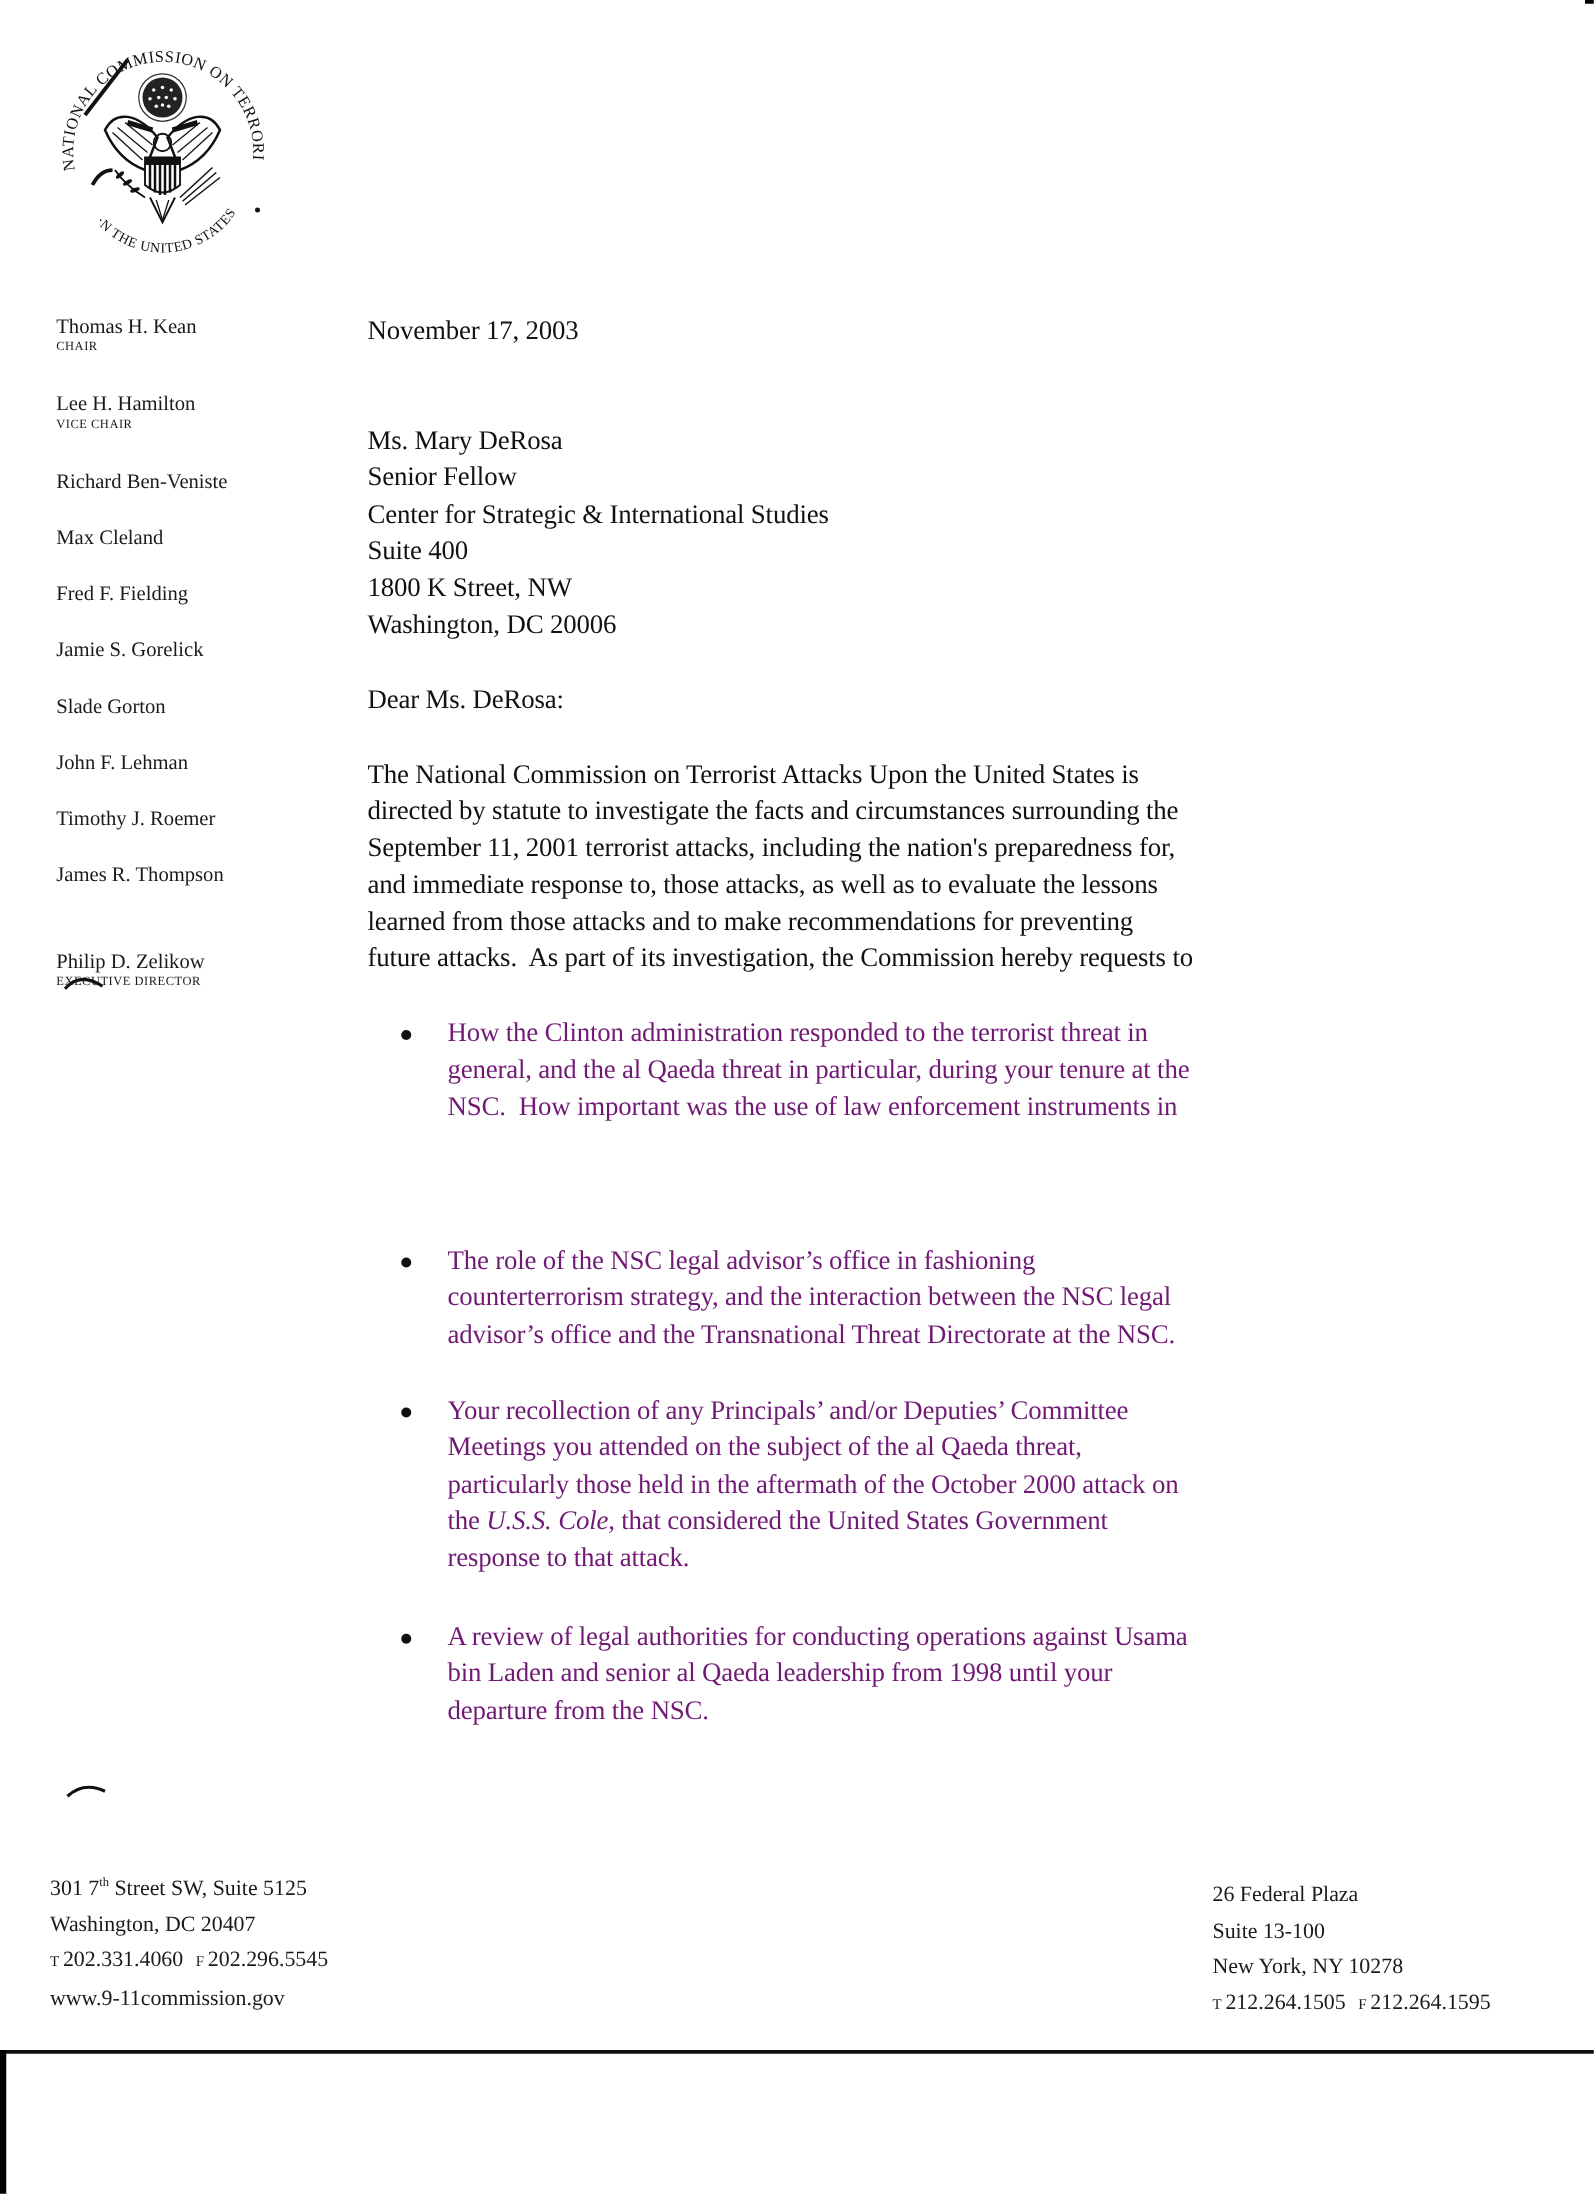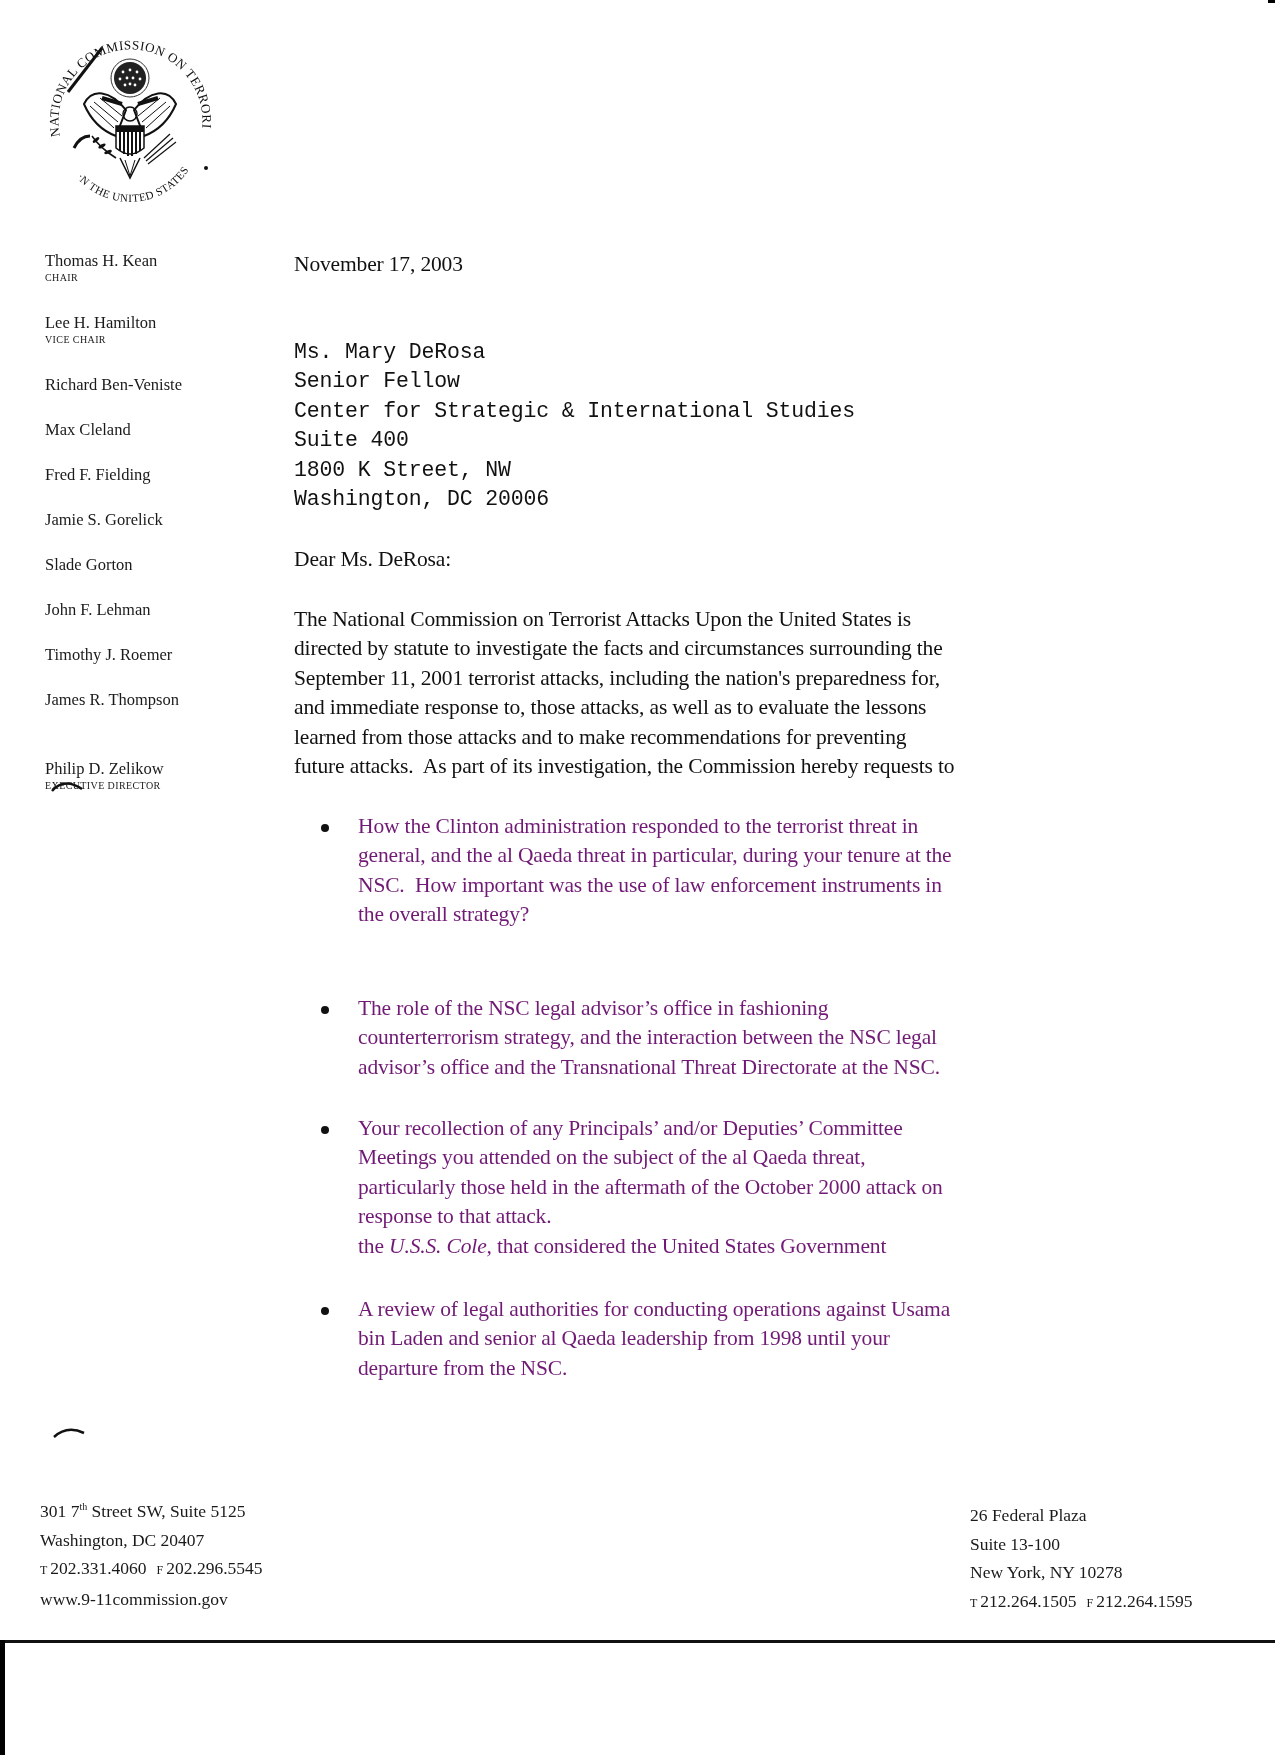--- a/index.html
+++ b/index.html
@@ -10,21 +10,21 @@
 
   
   #roster { position: absolute; left: 45px; top: 252px; width: 220px; }
   .member { position: absolute; left: 0; font-family: "Liberation Serif", serif; font-size: 16.5px; line-height: 18px; color: #1a1a1a; white-space: nowrap; }
   .member .role { display: block; font-size: 10px; letter-spacing: 0.4px; line-height: 16px; }
 
   
   .body-text { position: absolute; left: 294px; font-family: "Liberation Serif", serif; font-size: 21.5px; line-height: 29.4px; color: #111; letter-spacing: -0.15px; }
   #date { top: 250px; }
   #recipient { top: 338px; }
-  #recipient div { white-space: nowrap; font-family: Liberation Mono, monospace; }
+  #recipient div { white-space: nowrap; }
   #salutation { top: 545px; }
   #intro { top: 605px; width: 820px; }
   .p-line { white-space: nowrap; display: block; }
 
   .bullet { position: absolute; left: 318px; width: 780px; font-family: "Liberation Serif", serif; font-size: 21.5px; line-height: 29.4px; color: #701a75; letter-spacing: -0.15px; }
   .bullet .dot { position: absolute; left: 0; top: 0; width: 40px; }
   .bullet .dot::before { content: ""; position: absolute; left: 3px; top: 12px; width: 8px; height: 8px; border-radius: 50%; background: #111; }
   .bullet .btext { margin-left: 40px; }
   .bullet em { font-style: italic; }
 
@@ -186,41 +186,40 @@
   <span class="p-line">learned from those attacks and to make recommendations for preventing</span>
   <span class="p-line" style="white-space:pre">future attacks.  As part of its investigation, the Commission hereby requests to</span>
 </div>
 
 <div class="bullet" style="top:812px">
   <span class="dot"></span>
   <div class="btext">
     <span class="p-line">How the Clinton administration responded to the terrorist threat in</span>
     <span class="p-line">general, and the al Qaeda threat in particular, during your tenure at the</span>
     <span class="p-line" style="white-space:pre">NSC.  How important was the use of law enforcement instruments in</span>
-    <span class="p-line">the overall strategy?</span>
   </div>
 </div>
 
 <div class="bullet" style="top:994px">
   <span class="dot"></span>
   <div class="btext">
     <span class="p-line">The role of the NSC legal advisor’s office in fashioning</span>
     <span class="p-line">counterterrorism strategy, and the interaction between the NSC legal</span>
     <span class="p-line">advisor’s office and the Transnational Threat Directorate at the NSC.</span>
   </div>
 </div>
 
 <div class="bullet" style="top:1114px">
   <span class="dot"></span>
   <div class="btext">
     <span class="p-line">Your recollection of any Principals’ and/or Deputies’ Committee</span>
     <span class="p-line">Meetings you attended on the subject of the al Qaeda threat,</span>
     <span class="p-line">particularly those held in the aftermath of the October 2000 attack on</span>
+    <span class="p-line"><span style="white-space:pre">the </span><em>U.S.S. Cole,</em><span style="white-space:pre"> that considered the United States Government</span></span>
     <span class="p-line">response to that attack.</span>
-    <span class="p-line"><span style="white-space:pre">the </span><em>U.S.S. Cole,</em><span style="white-space:pre"> that considered the United States Government</span></span>
   </div>
 </div>
 
 <div class="bullet" style="top:1295px">
   <span class="dot"></span>
   <div class="btext">
     <span class="p-line">A review of legal authorities for conducting operations against Usama</span>
     <span class="p-line">bin Laden and senior al Qaeda leadership from 1998 until your</span>
     <span class="p-line">departure from the NSC.</span>
   </div>

